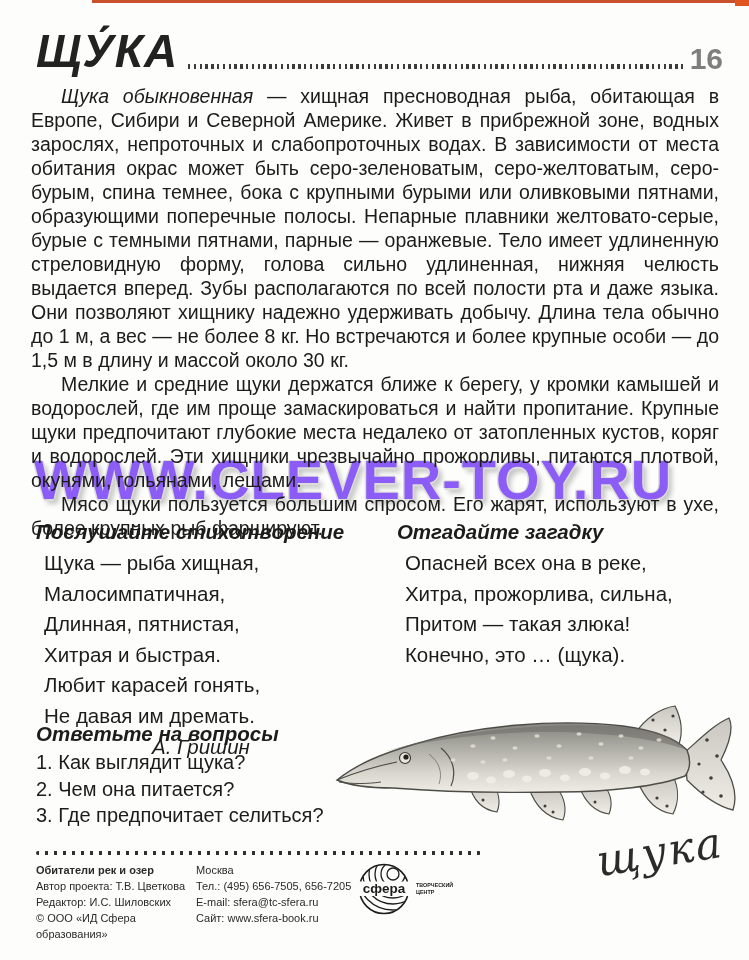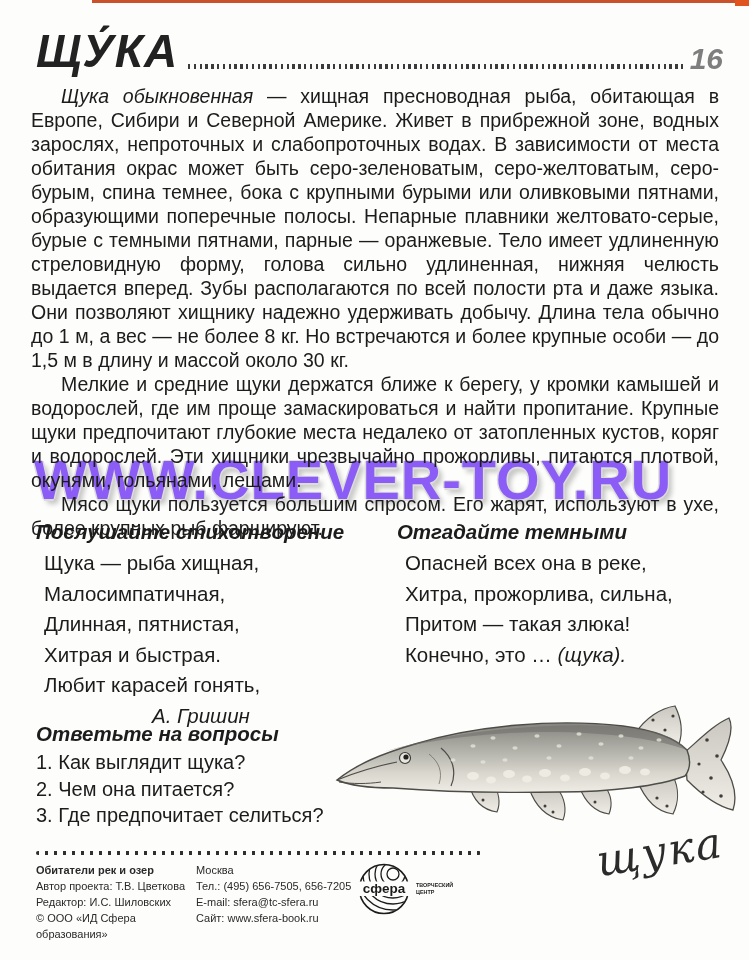--- a/index.html
+++ b/index.html
@@ -11,21 +11,21 @@
   }
   
   .top-line{position:absolute;top:0;left:92px;right:0;height:3px;background:#c9512b;}
   .corner-mark{position:absolute;top:0;right:0;width:14px;height:6px;background:#e0551f;}
 
   
   .title-row{position:absolute;top:28px;left:36px;right:26px;display:flex;align-items:flex-end;}
   .page-title{font-size:46px;font-weight:bold;font-style:italic;letter-spacing:1px;line-height:1;color:#222;}
   .leader{flex:1;height:5px;margin:0 6px 5px 10px;
     background:repeating-linear-gradient(90deg,#3c3c3c 0 2.4px,transparent 2.4px 5.8px);}
-  .page-number{font-size:30px;font-weight:bold;font-style:italic;color:#7e7e7e;line-height:1;}
+  .page-number{font-size:30px;font-weight:bold;color:#7e7e7e;line-height:1;}
 
   
   .body-text{position:absolute;top:84px;left:31px;width:688px;z-index:2;
     font-size:19.5px;line-height:24px;text-align:justify;}
   .body-text p{margin:0;text-indent:30px;}
   .lead-italic{font-style:italic;}
 
   
   .watermark{position:absolute;top:447px;left:34px;width:690px;z-index:1;
     font-size:56px;font-weight:bold;letter-spacing:1px;white-space:nowrap;
@@ -34,21 +34,21 @@
                 4px 5px 5px #c4c4c2;}
 
   
   .two-col{position:absolute;top:520px;left:36px;right:32px;display:flex;z-index:2;}
   .col-left{width:53%;}
   .col-right{width:47%;}
   .section-heading{font-size:20.5px;font-weight:bold;font-style:italic;margin:0 0 3px 0;line-height:24px;}
   .verse{font-size:20.5px;line-height:22.6px;}
   .verse div{margin:8px;}
   .poem-author{font-style:italic;padding-left:108px;margin-top:1px;}
-  .answer-italic{font-style:italic;}
+  .answer-italic{}
 
   
   .questions{position:absolute;top:722px;left:36px;width:340px;z-index:2;}
   .questions .q-list{font-size:20px;line-height:26.5px;}
 
   
   .fish-wrap{position:absolute;left:323px;top:660px;width:422px;height:188px;z-index:1;}
 
   
   .handwriting{position:absolute;left:596px;top:824px;width:160px;z-index:3;
@@ -88,25 +88,26 @@
 
 <div class="two-col">
   <div class="col-left">
     <p class="section-heading">Послушайте стихотворение</p>
     <div class="verse">
       <div>Щука — рыба хищная,</div>
       <div>Малосимпатичная,</div>
       <div>Длинная, пятнистая,</div>
       <div>Хитрая и быстрая.</div>
       <div>Любит карасей гонять,</div>
+      <div>Не давая им дремать.</div>
       <div class="poem-author">А. Гришин</div>
     </div>
   </div>
   <div class="col-right">
-    <p class="section-heading">Отгадайте темными</p>
+    <p class="section-heading">Отгадайте загадку</p>
     <div class="verse">
       <div>Опасней всех она в реке,</div>
       <div>Хитра, прожорлива, сильна,</div>
       <div>Притом — такая злюка!</div>
       <div><span>Конечно, это … </span><span class="answer-italic">(щука).</span></div>
     </div>
   </div>
 </div>
 
 <div class="questions">

